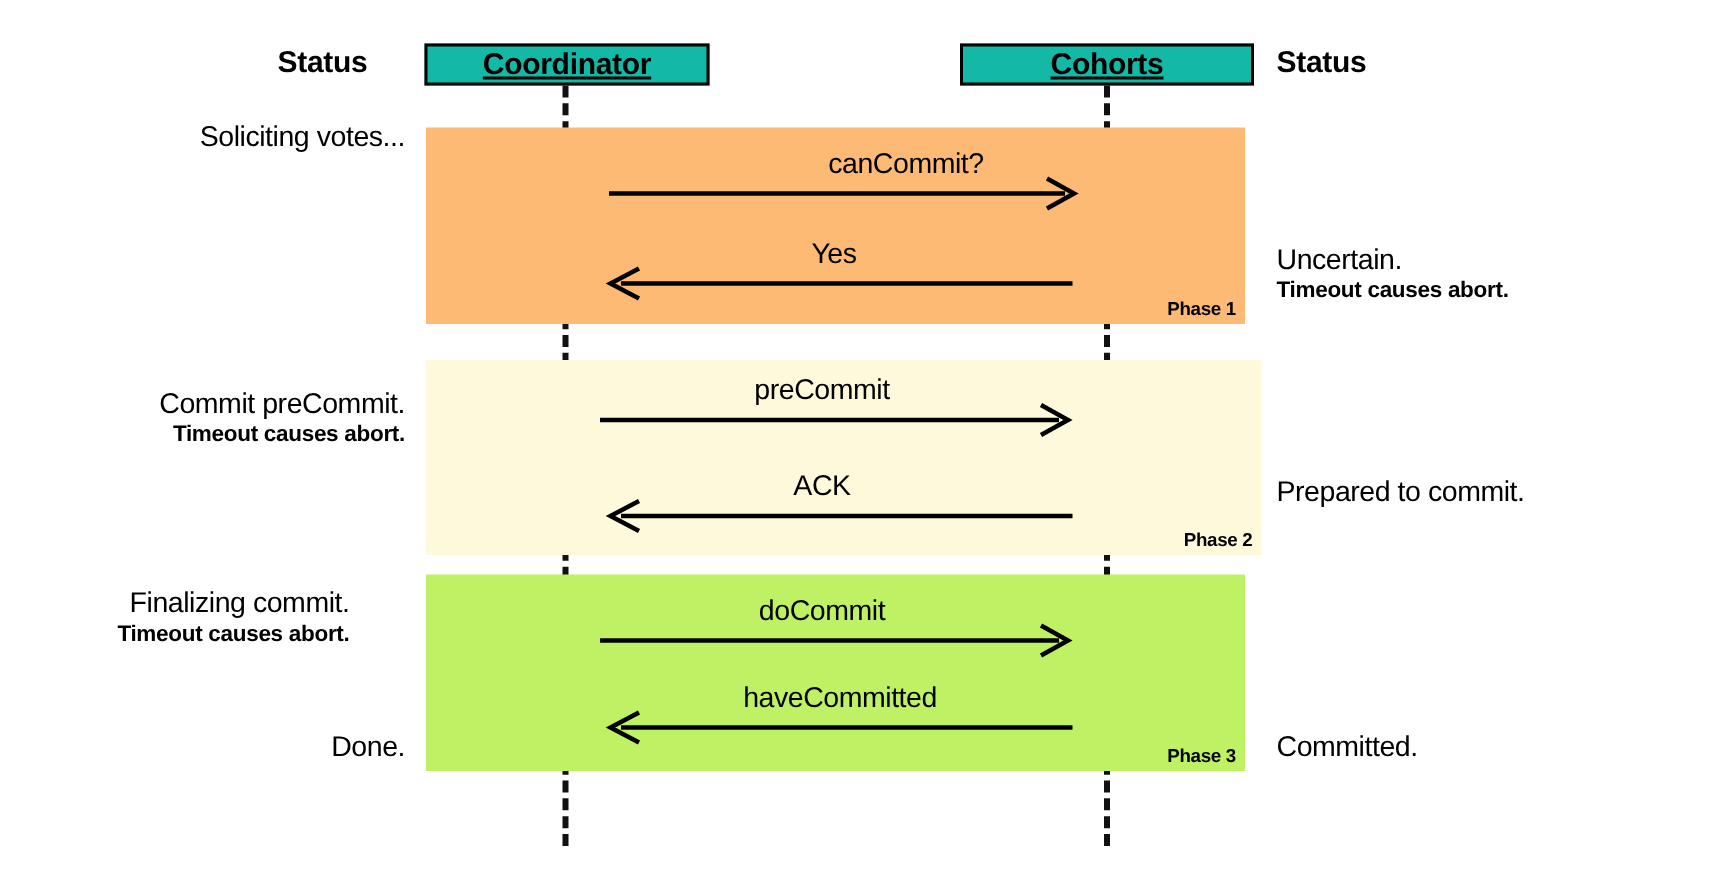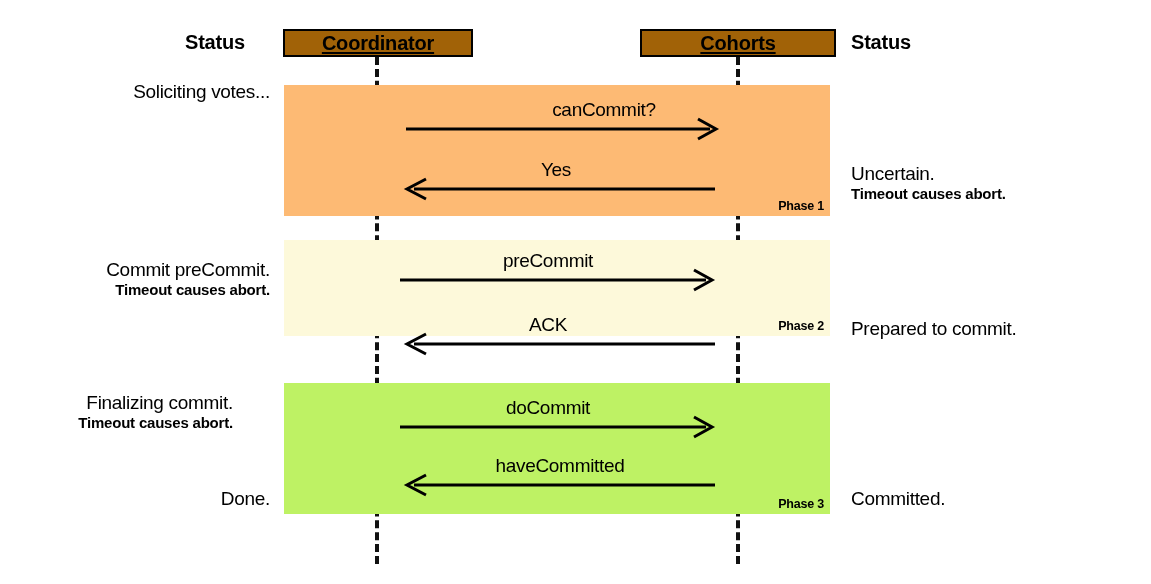--- a/index.html
+++ b/index.html
@@ -32,21 +32,21 @@
     letter-spacing: -0.2px;
     white-space: nowrap;
   }
   #status-left  { left: 185px; top: 31px; }
   #status-right { left: 851px; top: 31px; }
 
   .actor-box {
     position: absolute;
     box-sizing: border-box;
     border: 2px solid #000000;
-    background: #a16207;
+    background: #14b8a6;
     display: flex;
     align-items: center;
     justify-content: center;
   }
   .actor-box > span {
     font-size: 20px;
     font-weight: bold;
     letter-spacing: -0.2px;
     text-decoration: underline;
     text-underline-offset: 2px;
@@ -66,21 +66,21 @@
   #lifeline-coordinator { left: 375px; }
   #lifeline-cohorts     { left: 736px; }
 
   
   .phase-band {
     position: absolute;
     left: 284px;
     width: 546px;
   }
   #phase-band-1 { top: 85px;  height: 131px; background: #fdba74; }
-  #phase-band-2 { top: 240px; height: 96px; background: #fdf9da; }
+  #phase-band-2 { top: 240px; height: 130px; background: #fdf9da; padding-left: 11px; }
   #phase-band-3 { top: 383px; height: 131px; background: #bef264; }
 
   .phase-tag {
     position: absolute;
     right: 6px;
     bottom: 3px;
     font-size: 12.5px;
     font-weight: bold;
     letter-spacing: -0.2px;
     white-space: nowrap;

